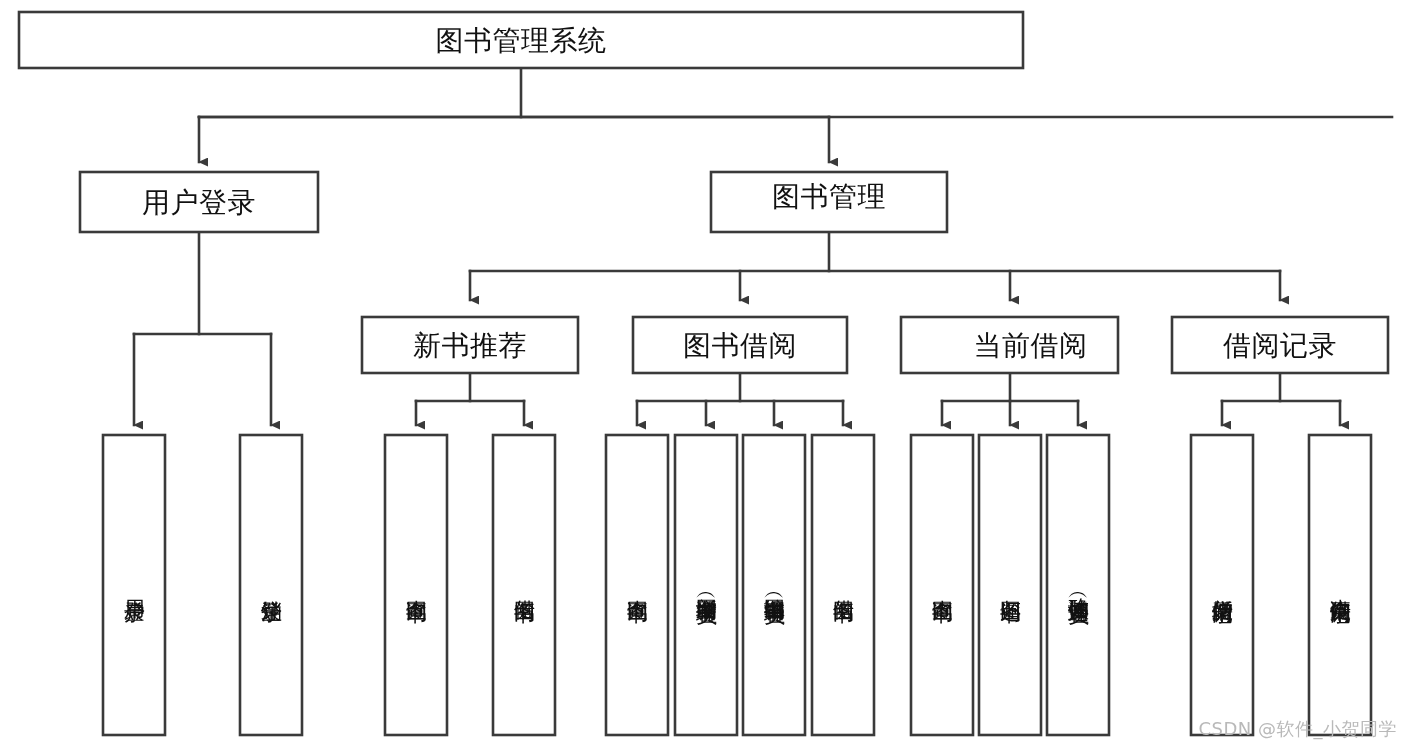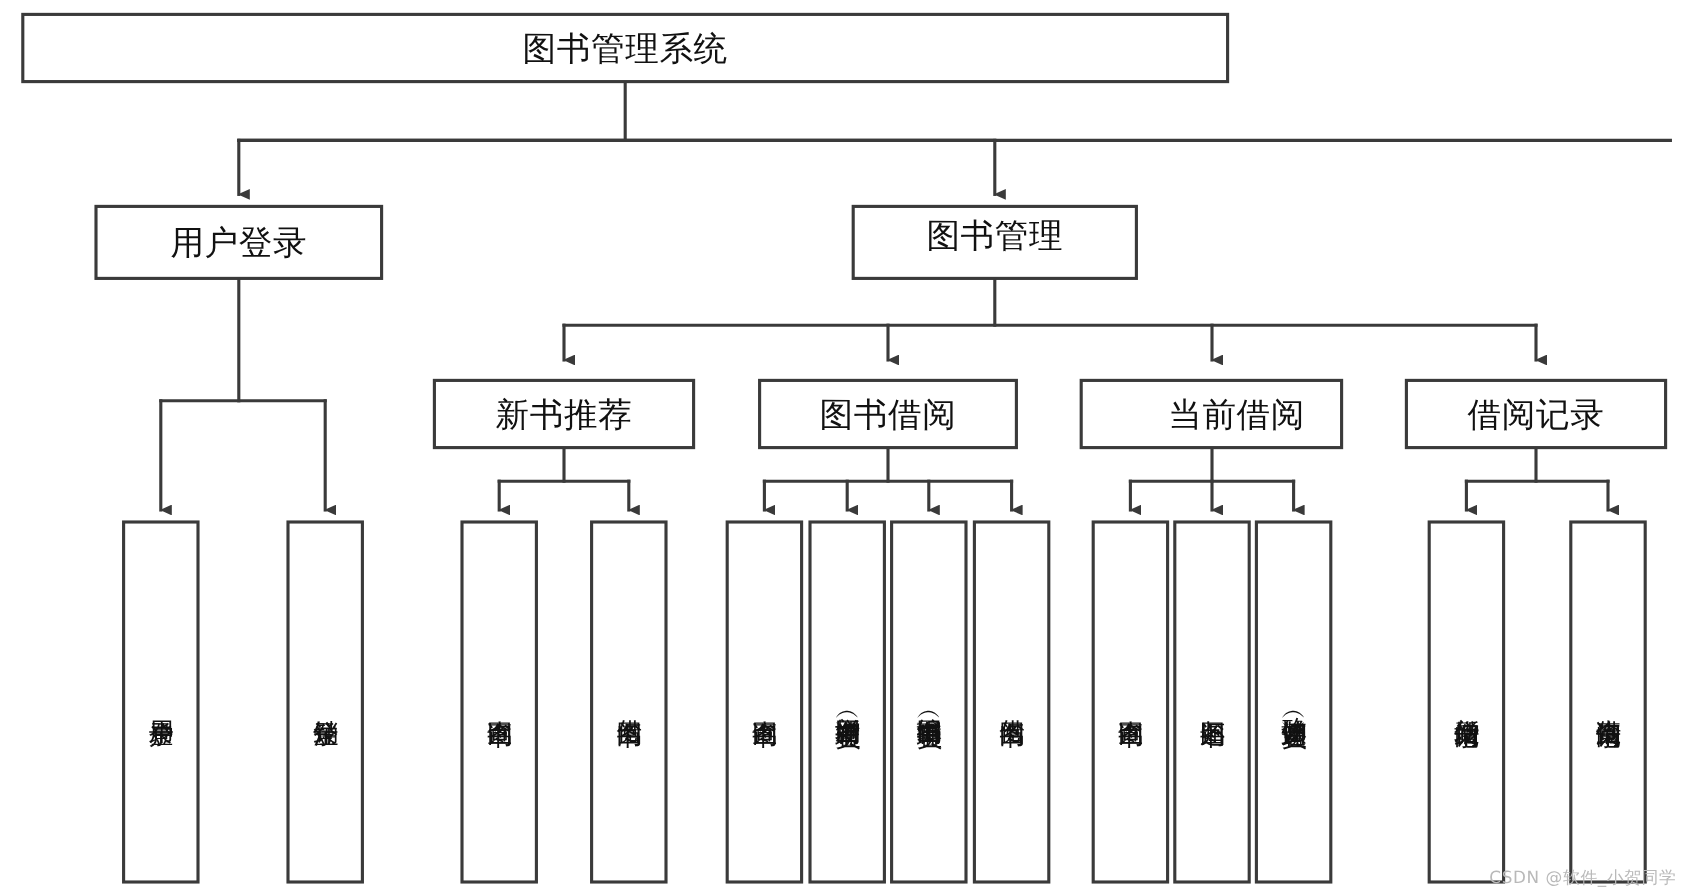--- a/index.html
+++ b/index.html
@@ -65,21 +65,21 @@
     pointer-events: none;
   }
   .node-hit {
     position: absolute;
     cursor: default;
   }
   .watermark {
     position: absolute;
     right: 8px;
     bottom: 6px;
-    font-size: 14px;
+    font-size: 18px;
     color: #b9b9b9;
     letter-spacing: 0.5px;
     white-space: nowrap;
     pointer-events: none;
   }
 </style>
 </head>
 <body>
 
 <div id="diagram-root">

